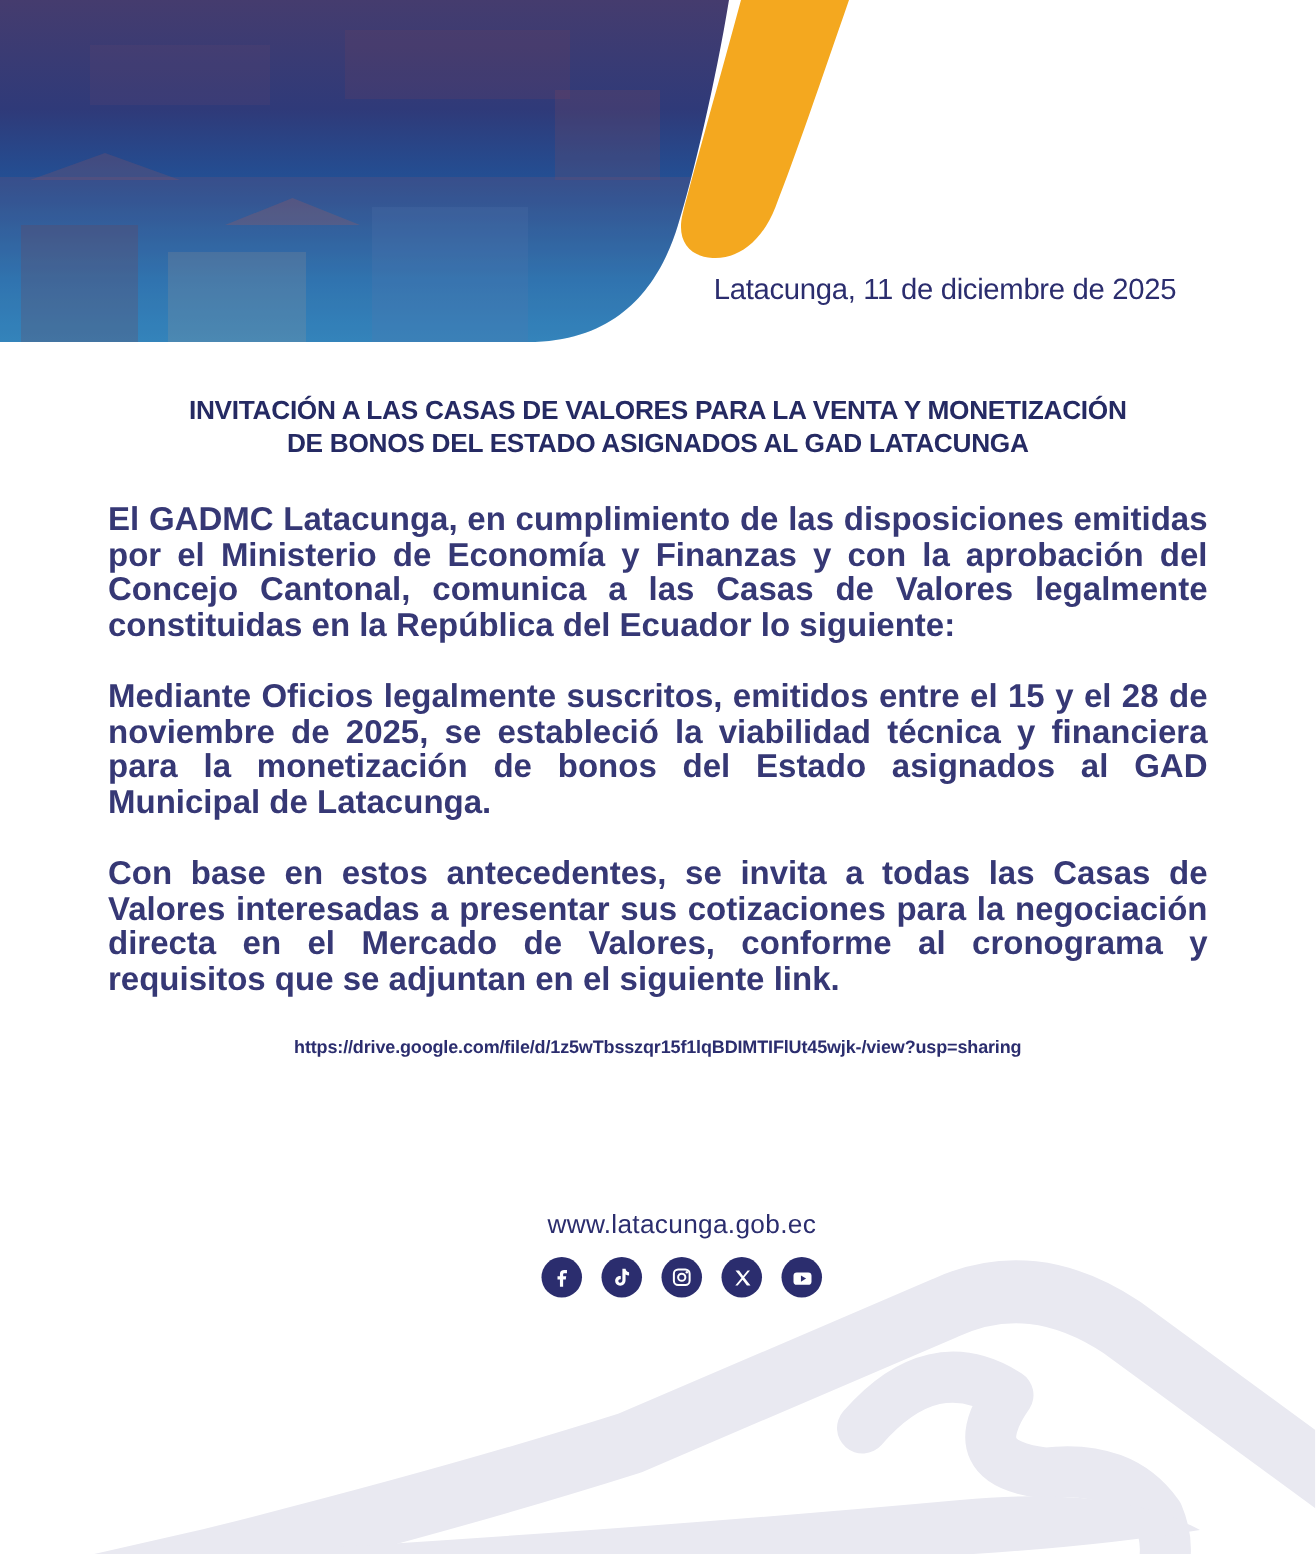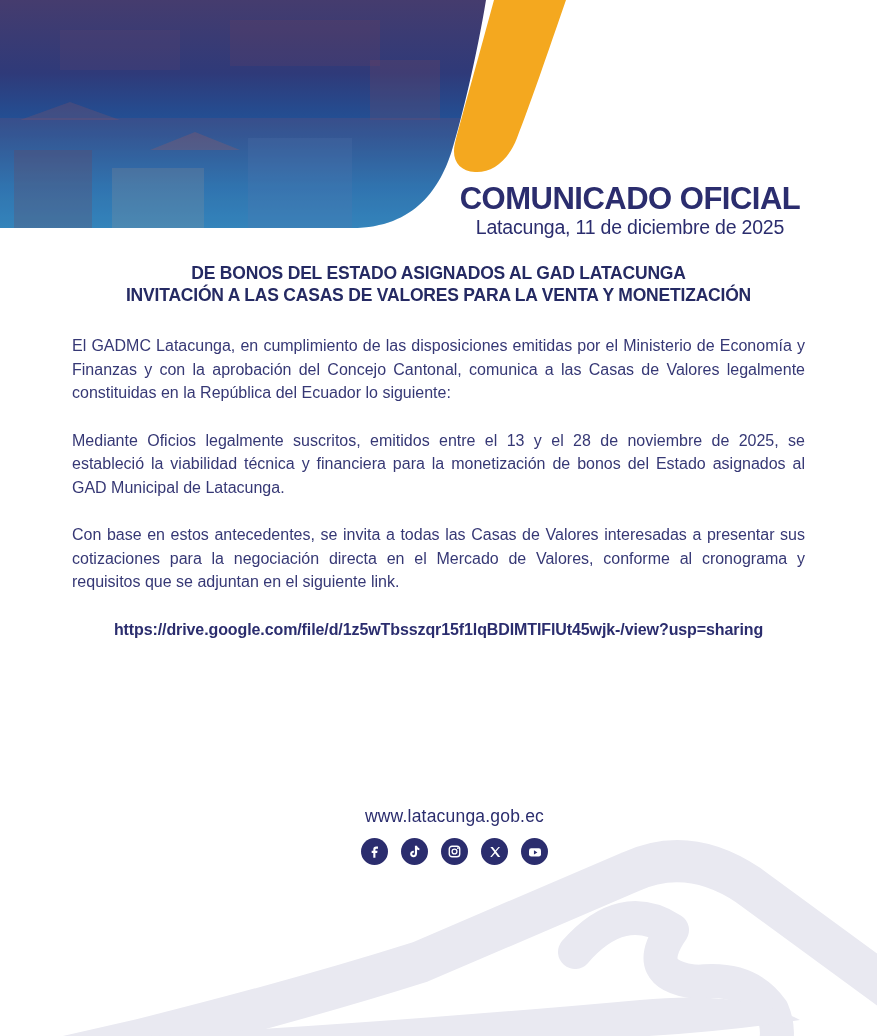--- a/index.html
+++ b/index.html
@@ -61,27 +61,28 @@
     color:var(--navy-text);
   }
   .doc-title{
     text-align:center;color:#252a63;
     font-size:17.5px;font-weight:800;line-height:22px;
     letter-spacing:-0.2px;
     margin-bottom:28px;
   }
   .content p.para{
     margin:0 0 24px 0;
-    font-size:16px;line-height:23.5px;
+    font-size:22px;line-height:23.5px;
     text-align:justify;
+    font-weight:bold;
   }
   .drive-link{
     display:block;
     margin-top:27px;
-    font-size:16px;font-weight:bold;letter-spacing:-0.1px;
+    font-size:12px;font-weight:bold;letter-spacing:-0.1px;
     color:#2b2d6e;text-decoration:none;
     white-space:nowrap;text-align:center;
   }
   
   .footer{
     position:absolute;top:806px;left:16px;width:877px;
     text-align:center;color:var(--navy);
   }
   .website{font-size:17.5px;letter-spacing:0.2px;}
   .social-row{
@@ -127,31 +128,30 @@
       <rect x="230" y="20" width="150" height="46" fill="#84455a" opacity="0.15"></rect>
       <polygon points="150,150 195,132 240,150" fill="#c25b4e" opacity="0.22"></polygon>
       <polygon points="20,120 70,102 120,120" fill="#c25b4e" opacity="0.18"></polygon>
     </g>
 
     <path d="M494 0 H566 C548 52 530 105 517 138 C508 161 492 173 475 172 C459 171 451 160 455 143 C463 112 480 52 494 0 Z" fill="#f4a81f"></path>
   </svg>
 
 
   <div class="announce">
-    <div class="announce-title">COMUNICADO OFICIAL</div>
     <div class="announce-date">Latacunga, 11 de diciembre de 2025</div>
   </div>
 
   <div class="content">
     <div class="doc-title">
+      <div>INVITACIÓN A LAS CASAS DE VALORES PARA LA VENTA Y MONETIZACIÓN</div>
       <div>DE BONOS DEL ESTADO ASIGNADOS AL GAD LATACUNGA</div>
-      <div>INVITACIÓN A LAS CASAS DE VALORES PARA LA VENTA Y MONETIZACIÓN</div>
     </div>
     <p class="para">El GADMC Latacunga, en cumplimiento de las disposiciones emitidas por el Ministerio de Economía y Finanzas y con la aprobación del Concejo Cantonal, comunica a las Casas de Valores legalmente constituidas en la República del Ecuador lo siguiente:</p>
-    <p class="para">Mediante Oficios legalmente suscritos, emitidos entre el 13 y el 28 de noviembre de 2025, se estableció la viabilidad técnica y financiera para la monetización de bonos del Estado asignados al GAD Municipal de Latacunga.</p>
+    <p class="para">Mediante Oficios legalmente suscritos, emitidos entre el 15 y el 28 de noviembre de 2025, se estableció la viabilidad técnica y financiera para la monetización de bonos del Estado asignados al GAD Municipal de Latacunga.</p>
     <p class="para">Con base en estos antecedentes, se invita a todas las Casas de Valores interesadas a presentar sus cotizaciones para la negociación directa en el Mercado de Valores, conforme al cronograma y requisitos que se adjuntan en el siguiente link.</p>
     <a class="drive-link" href="#">https://drive.google.com/file/d/1z5wTbsszqr15f1lqBDIMTIFlUt45wjk-/view?usp=sharing</a>
   </div>
 
   <div class="footer">
     <div class="website">www.latacunga.gob.ec</div>
     <div class="social-row">
       <div class="social-btn">
         <svg width="17" height="17" viewBox="0 0 24 24" aria-hidden="true">
           <path fill="#ffffff" d="M14.6 8.2h2.3V5.1h-2.7c-2.4 0-3.9 1.5-3.9 3.9v2.1H8v3h2.3v6.8h3v-6.8h2.5l.4-3h-2.9V9.3c0-.7.5-1.1 1.3-1.1z"></path>

